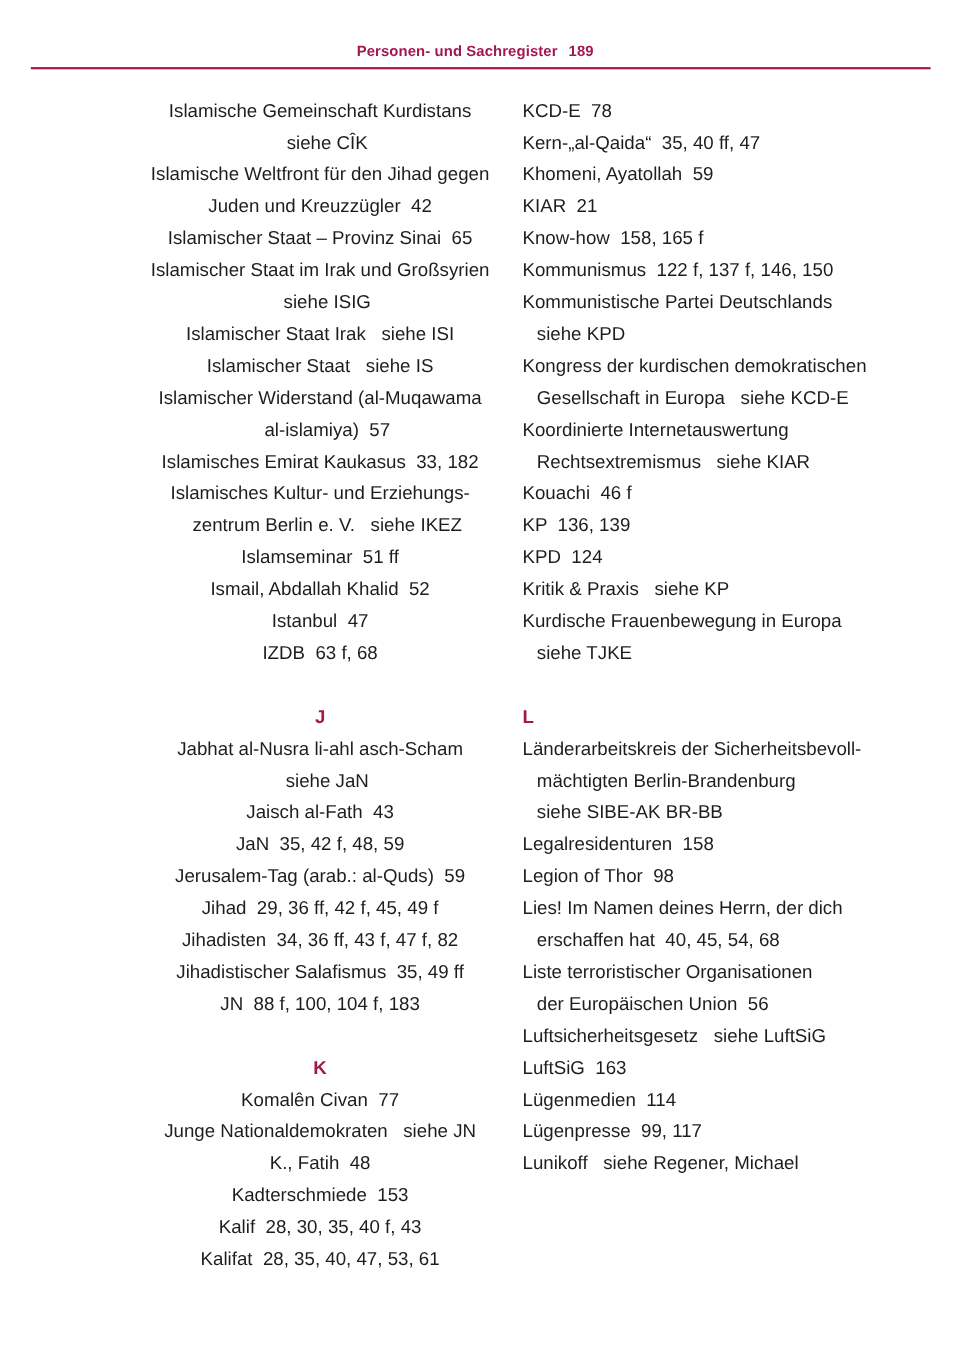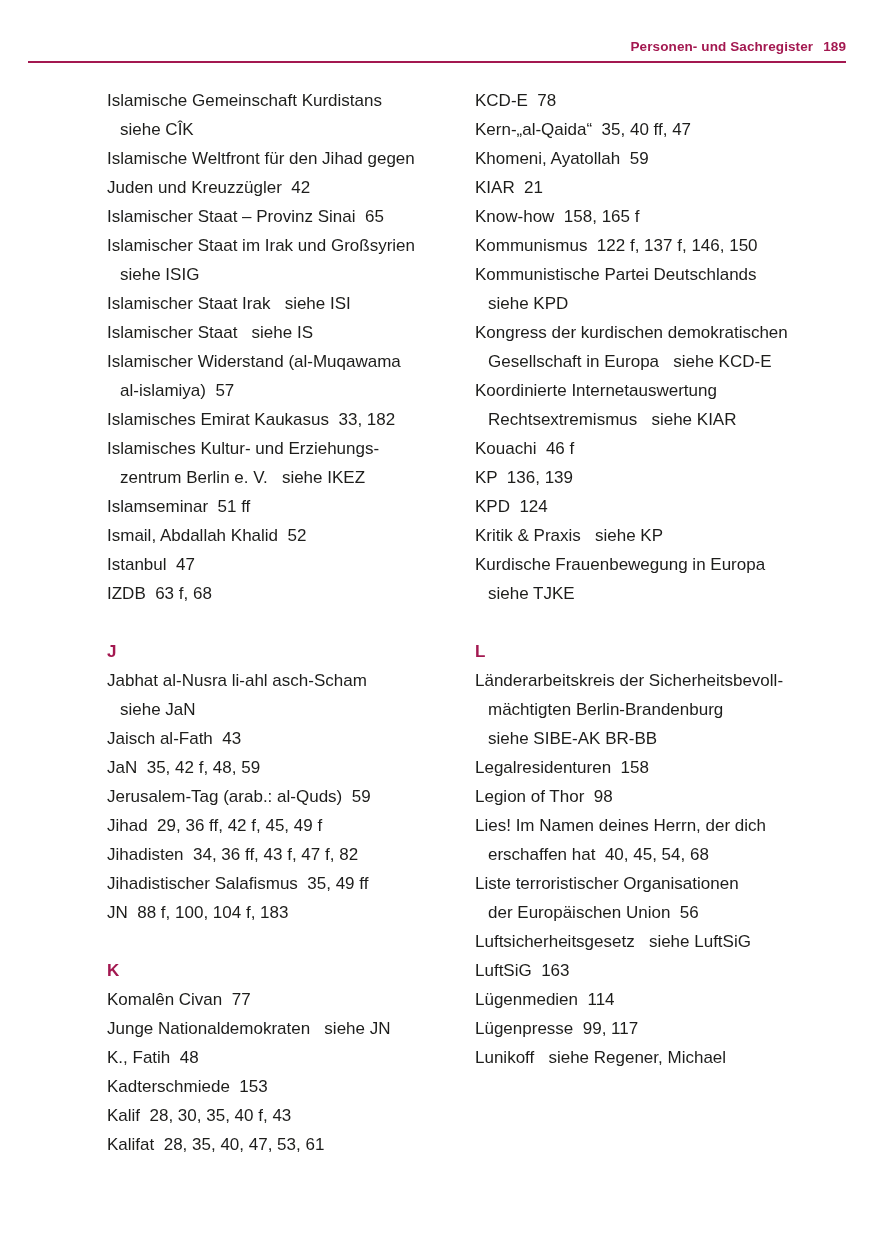--- a/index.html
+++ b/index.html
@@ -11,39 +11,39 @@
   body{
     width:875px;height:1241px;
     background:var(--bg);
     color:var(--text);
     font-family:"Liberation Sans","DejaVu Sans",sans-serif;
     position:relative;
     overflow:hidden;
   }
   .page-header{
     position:absolute;top:39px;left:18px;right:29px;
-    text-align:right;
+    text-align:center;
     font-size:13.5px;font-weight:bold;
     color:var(--accent);
     letter-spacing:0.1px;
   }
   .page-header .pg{margin-left:10px;}
   .header-rule{
     position:absolute;top:61px;left:28px;right:29px;
     height:2px;background:var(--accent);
   }
   .content{
     position:absolute;top:86px;left:107px;right:28px;
     display:flex;
   }
   .col{
     font-size:17px;line-height:29px;
     white-space:pre-wrap;
   }
-  .col-0{width:368px;flex:none;}
+  .col-0{width:368px;flex:none;text-align:center;}
   .col-1{flex:1;min-width:0;}
   .letter{
     color:var(--accent);
     font-weight:bold;
     margin-top:29px;
   }
   .line.ind{padding-left:13px;}
   .it{}
 </style>
 </head>

